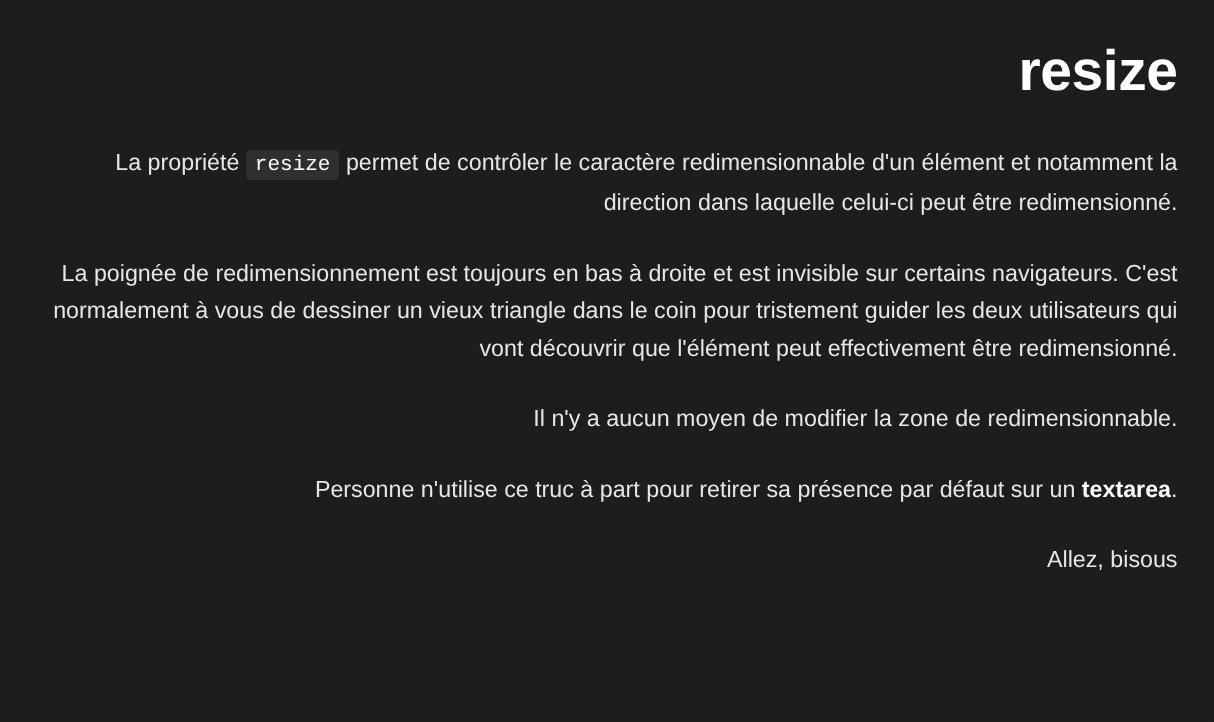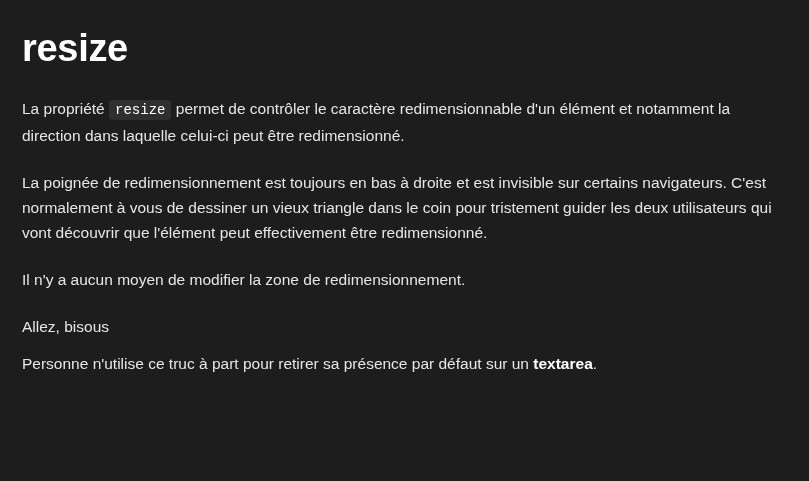--- a/index.html
+++ b/index.html
@@ -13,20 +13,21 @@
     overflow: hidden;
     font-family: "Liberation Sans", sans-serif;
     color: #e9e9e9;
   }
   .page {
     box-sizing: border-box;
     width: 809px;
     height: 481px;
     padding: 18px 24px 0 22px;
     background: #1d1d1d;
+    text-align: right;
   }
   h1.title {
     font-size: 38px;
     line-height: 1.1;
     font-weight: bold;
     margin: 10px 0 26px 0;
     color: #ffffff;
     letter-spacing: -0.3px;
   }
   p.para {
@@ -58,21 +59,21 @@
 <div class="page">
 
   <h1 class="title">resize</h1>
 
   <p class="para">
     <span>La propriété </span><code class="inline">resize</code><span> permet de contrôler le caractère redimensionnable d'un élément et notamment la direction dans laquelle celui-ci peut être redimensionné.</span>
   </p>
 
   <p class="para">La poignée de redimensionnement est toujours en bas à droite et est invisible sur certains navigateurs. C'est normalement à vous de dessiner un vieux triangle dans le coin pour tristement guider les deux utilisateurs qui vont découvrir que l'élément peut effectivement être redimensionné.</p>
 
-  <p class="para">Il n'y a aucun moyen de modifier la zone de redimensionnement.</p>
-
-  <p class="para last">Allez, bisous</p>
+  <p class="para">Il n'y a aucun moyen de modifier la zone de redimensionnable.</p>
 
   <p class="para">
     <span>Personne n'utilise ce truc à part pour retirer sa présence par défaut sur un </span><strong class="bold">textarea</strong><span>.</span>
   </p>
 
+  <p class="para last">Allez, bisous</p>
+
 </div>
 
 </body></html>

